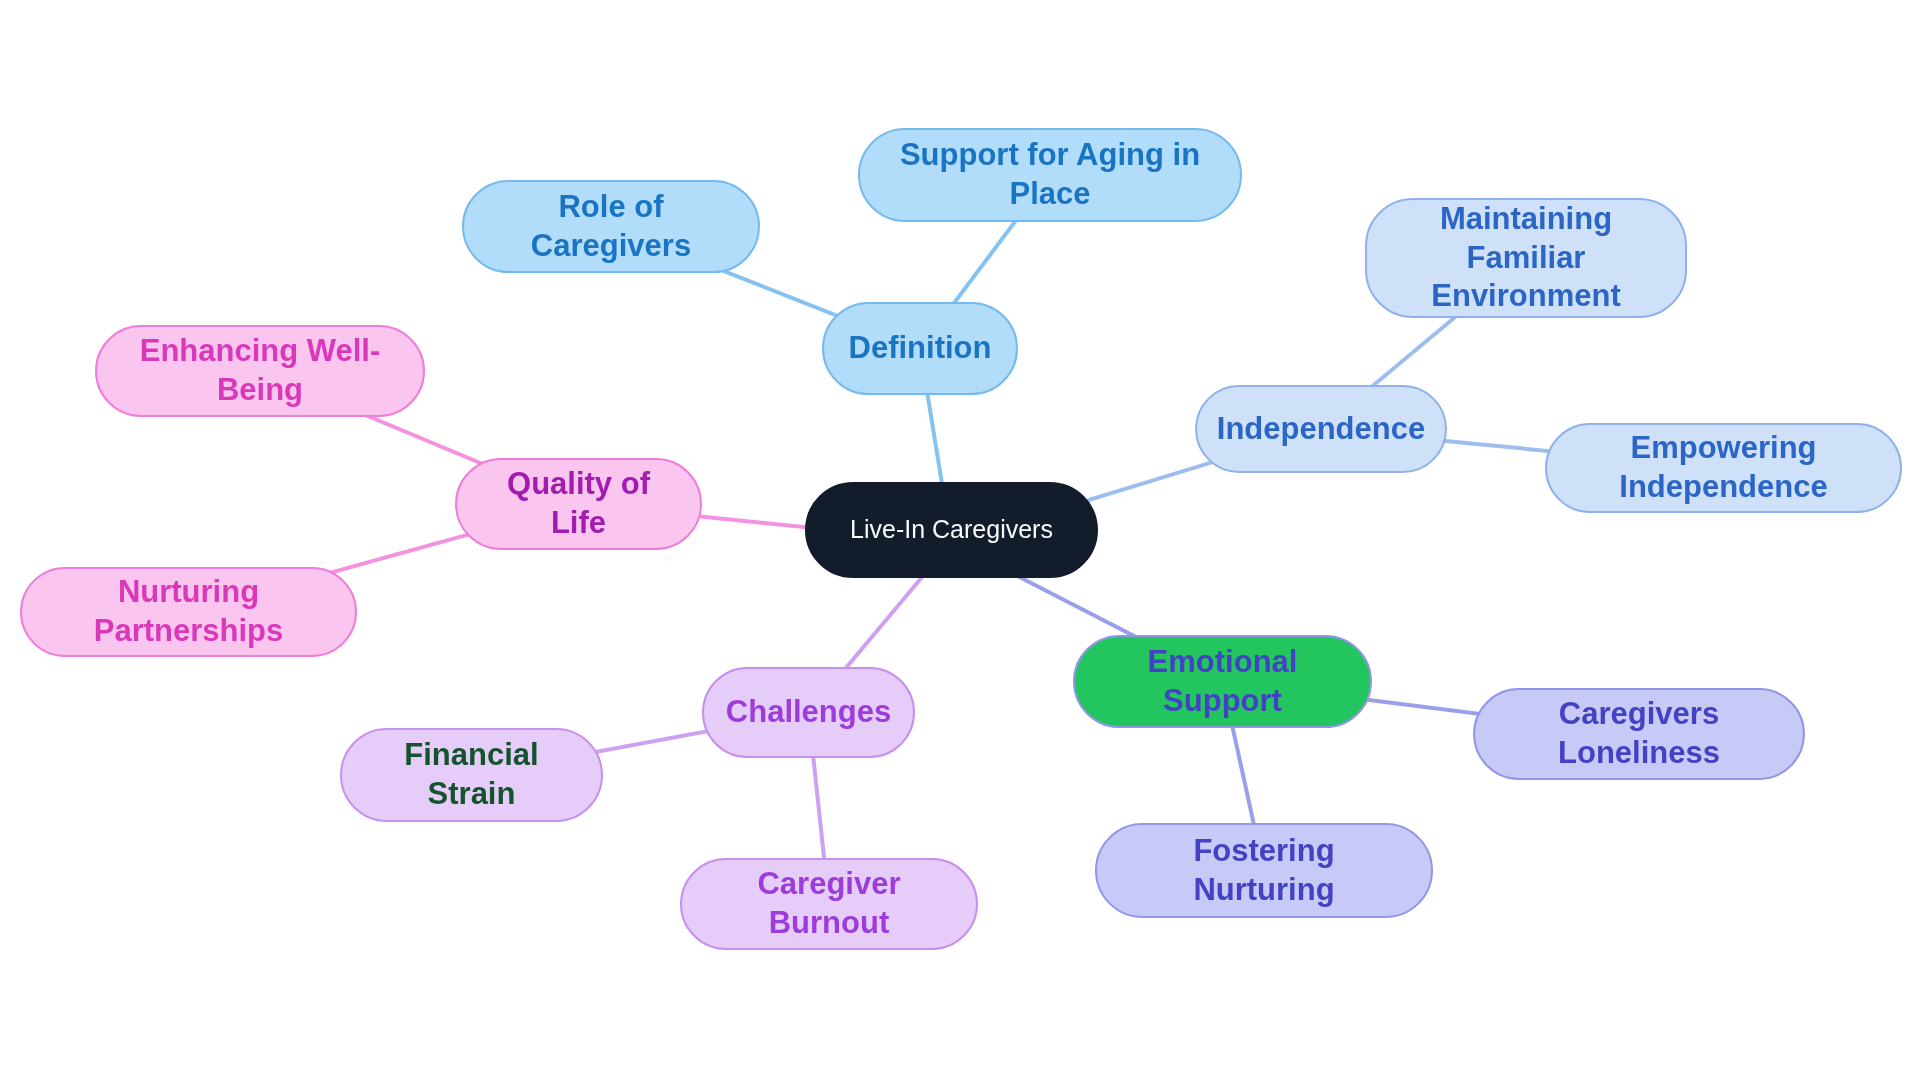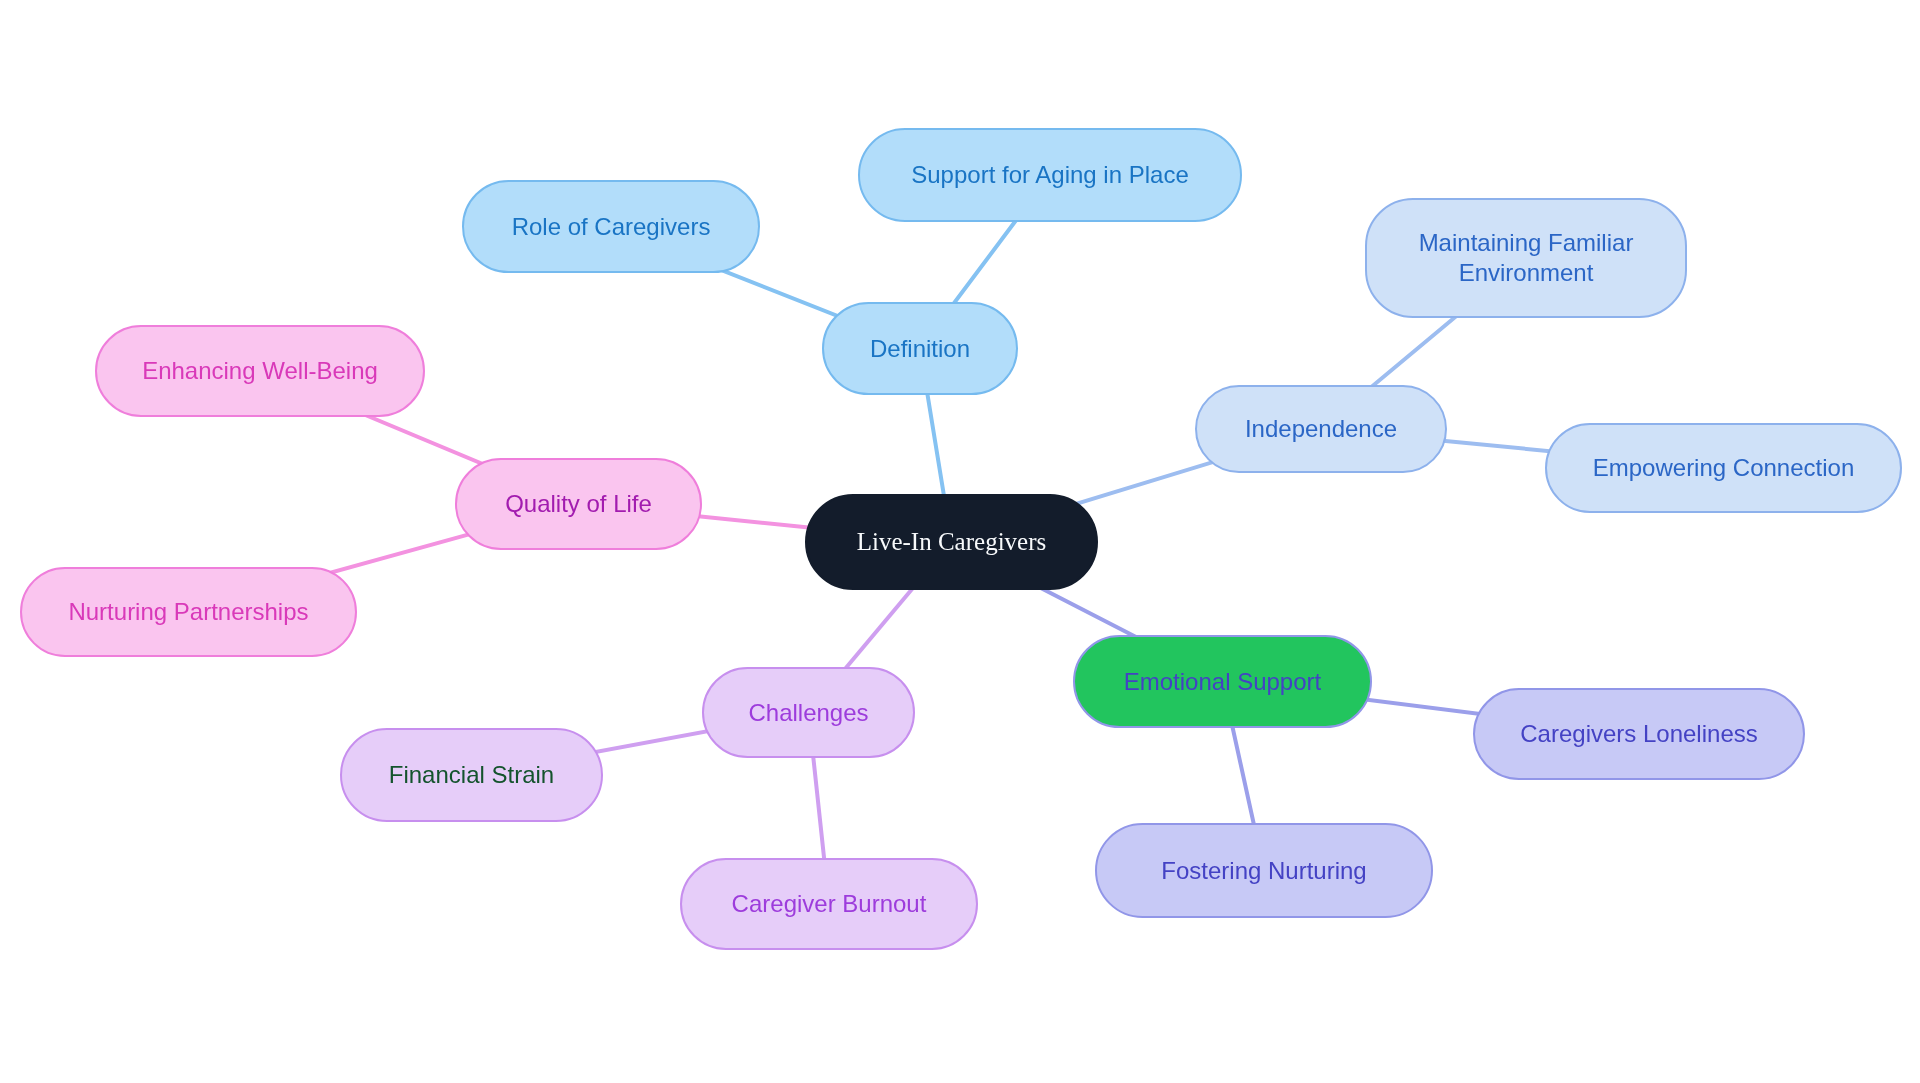--- a/index.html
+++ b/index.html
@@ -25,22 +25,22 @@
   }
   .mm-node {
     position: absolute;
     z-index: 2;
     display: flex;
     align-items: center;
     justify-content: center;
     text-align: center;
     border-radius: 48px;
     box-sizing: border-box;
-    font-size: 24px;
-    font-weight: 400;
+    font-size: 31px;
+    font-weight: 700;
     line-height: 1.25;
     padding: 0 26px;
     cursor: pointer;
     user-select: none;
   }
   .mm-node.root {
     font-size: 25px;
     font-weight: 400;
     border-radius: 48px;
   }
@@ -60,40 +60,40 @@
       <line x1="1222.5" y1="681.5" x2="1639" y2="734" stroke="#9b9fea" stroke-width="4" stroke-linecap="round"></line>
       <line x1="1222.5" y1="681.5" x2="1264" y2="870.5" stroke="#9b9fea" stroke-width="4" stroke-linecap="round"></line>
       <line x1="951.5" y1="542" x2="808.5" y2="712.5" stroke="#cf9ff0" stroke-width="4" stroke-linecap="round"></line>
       <line x1="808.5" y1="712.5" x2="471.5" y2="775" stroke="#cf9ff0" stroke-width="4" stroke-linecap="round"></line>
       <line x1="808.5" y1="712.5" x2="829" y2="904" stroke="#cf9ff0" stroke-width="4" stroke-linecap="round"></line>
       <line x1="951.5" y1="542" x2="578.5" y2="504" stroke="#f392e0" stroke-width="4" stroke-linecap="round"></line>
       <line x1="578.5" y1="504" x2="260" y2="371" stroke="#f392e0" stroke-width="4" stroke-linecap="round"></line>
       <line x1="578.5" y1="504" x2="188.5" y2="612" stroke="#f392e0" stroke-width="4" stroke-linecap="round"></line>
     </svg>
 
-<div class="mm-node root" style="left: 805px; top: 494px; width: 293px; height: 96px; background: rgb(19, 28, 43); border: 2px solid rgb(19, 28, 43); color: rgb(248, 250, 252); font-family: Liberation Serif, serif;">
+<div class="mm-node root" style="left: 805px; top: 482px; width: 293px; height: 96px; background: rgb(19, 28, 43); border: 2px solid rgb(19, 28, 43); color: rgb(248, 250, 252);">
       <span>Live-In Caregivers</span>
     </div>
     <div class="mm-node" style="left: 822px; top: 302px; width: 196px; height: 93px; background: rgb(178, 221, 250); border: 2px solid rgb(117, 186, 239); color: rgb(25, 116, 196);">
       <span>Definition</span>
     </div>
     <div class="mm-node" style="left: 462px; top: 180px; width: 298px; height: 93px; background: rgb(178, 221, 250); border: 2px solid rgb(117, 186, 239); color: rgb(25, 116, 196);">
       <span>Role of Caregivers</span>
     </div>
     <div class="mm-node" style="left: 858px; top: 128px; width: 384px; height: 94px; background: rgb(178, 221, 250); border: 2px solid rgb(117, 186, 239); color: rgb(25, 116, 196);">
       <span>Support for Aging in Place</span>
     </div>
     <div class="mm-node" style="left: 1195px; top: 385px; width: 252px; height: 88px; background: rgb(207, 225, 248); border: 2px solid rgb(141, 177, 236); color: rgb(43, 102, 198); text-align: right;">
       <span>Independence</span>
     </div>
     <div class="mm-node" style="left: 1365px; top: 198px; width: 322px; height: 120px; background: rgb(207, 225, 248); border: 2px solid rgb(141, 177, 236); color: rgb(43, 102, 198);">
       <span>Maintaining Familiar Environment</span>
     </div>
     <div class="mm-node" style="left: 1545px; top: 423px; width: 357px; height: 90px; background: rgb(207, 225, 248); border: 2px solid rgb(141, 177, 236); color: rgb(43, 102, 198);">
-      <span>Empowering Connection</span>
+      <span>Empowering Independence</span>
     </div>
     <div class="mm-node" style="left: 1073px; top: 635px; width: 299px; height: 93px; background: #22c55e; border: 2px solid rgb(145, 150, 232); color: rgb(68, 66, 196);">
       <span>Emotional Support</span>
     </div>
     <div class="mm-node" style="left: 1473px; top: 688px; width: 332px; height: 92px; background: rgb(199, 201, 246); border: 2px solid rgb(145, 150, 232); color: rgb(68, 66, 196);">
       <span>Caregivers Loneliness</span>
     </div>
     <div class="mm-node" style="left: 1095px; top: 823px; width: 338px; height: 95px; background: rgb(199, 201, 246); border: 2px solid rgb(145, 150, 232); color: rgb(68, 66, 196);">
       <span>Fostering Nurturing</span>
     </div>

